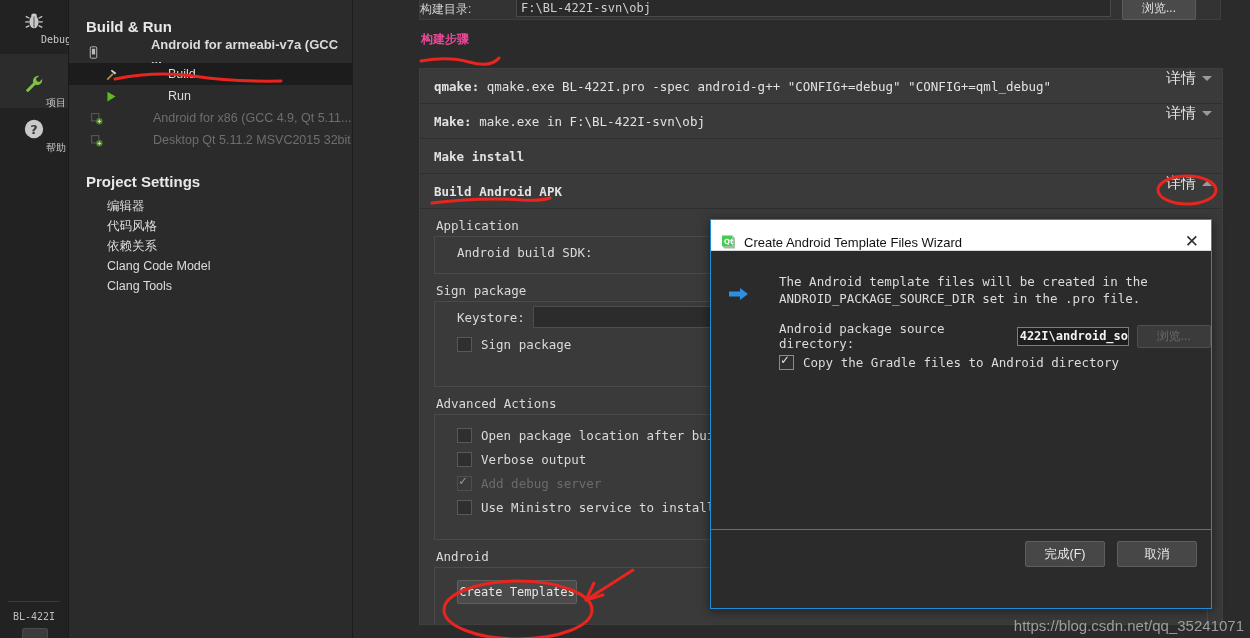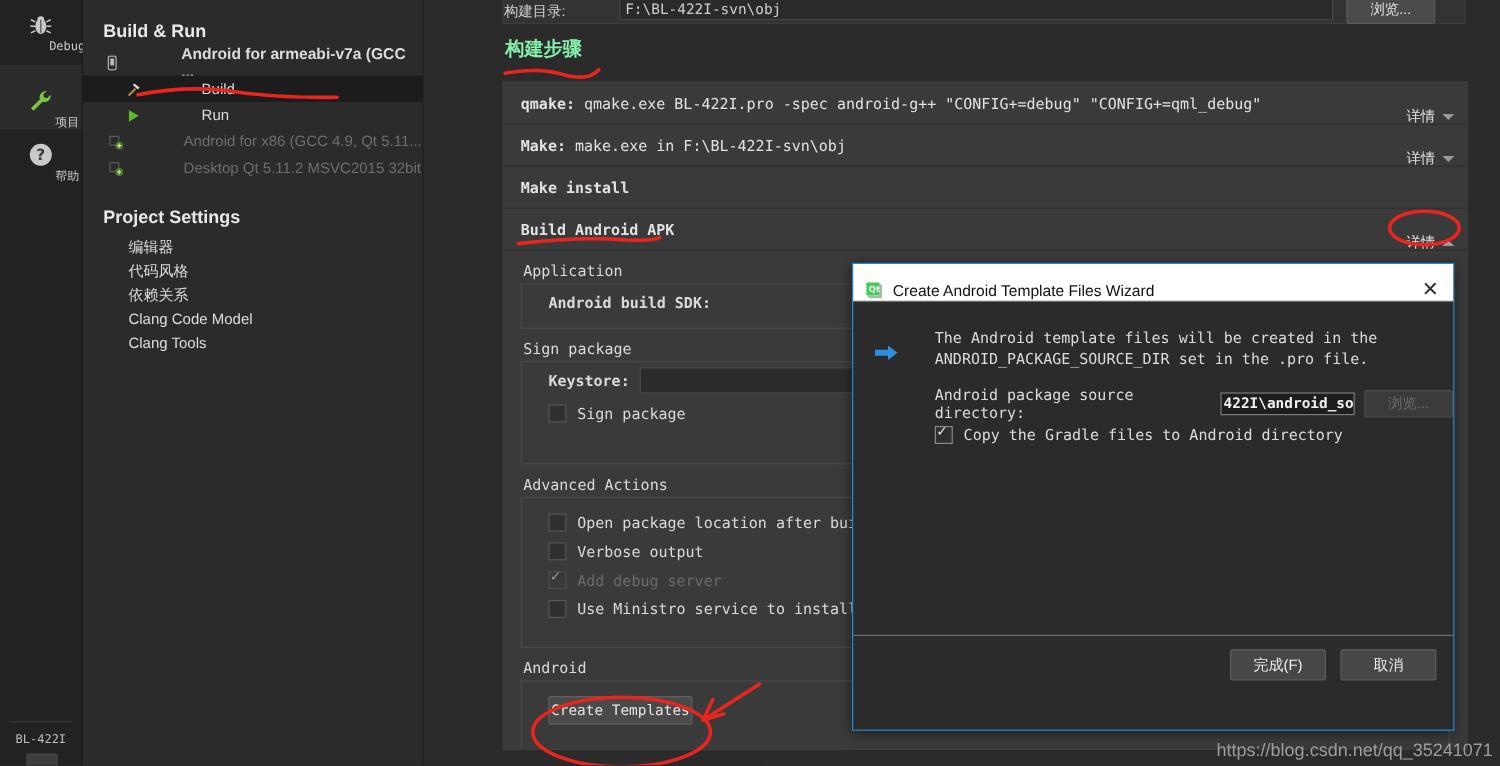--- a/index.html
+++ b/index.html
@@ -119,21 +119,21 @@
     width: 72px; height: 22px;
     background: #4a4a4a; border: 1px solid #5c5c5c;
     border-radius: 2px;
     color: #e0e0e0; font-size: 12px;
     display:flex; align-items:center; justify-content:center;
     cursor: pointer;
   }
 
   #steps-title {
     position: absolute; left: 68px; top: 31px;
-    font-size: 16px; font-weight: bold; color: #86efac;
+    font-size: 12px; font-weight: bold; color: #ec4899;
   }
 
   #steps-box {
     position: absolute; left: 66px; top: 68px;
     width: 802px; height: 555px;
     background: #3a3a3a;
     border: 1px solid #3f3f3f;
     overflow: hidden;
   }
   .step-row {
@@ -144,23 +144,23 @@
   }
   .step-text {
     padding-left: 14px;
     font-size: 12.5px; color: #e2e2e2;
     font-family: "DejaVu Sans Mono", monospace;
     font-weight: bold;
     white-space: nowrap;
   }
   .step-text .arg { font-weight: normal; }
   .detail-btn {
-    position: absolute; right: 10px; top: 20px;
+    position: absolute; right: 10px; top: 0;
     display: flex; align-items: center; gap: 6px;
-    font-size: 12px; color: #e0e0e0;
+    font-size: 15px; color: #e0e0e0;
     cursor: pointer;
   }
   .caret { width: 0; height: 0; border-left: 5px solid transparent;
            border-right: 5px solid transparent; }
   .caret.down { border-top: 5px solid #9a9a9a; }
   .caret.up   { border-bottom: 5px solid #9a9a9a; }
 
   
   #apk-body { position: relative; padding: 0; }
   .grp-label {
@@ -172,21 +172,21 @@
     margin: 0 14px 0 14px;
     border: 1px solid #4a4a4a;
     position: relative;
   }
   .fld-row {
     display: flex; align-items: center;
     height: 30px; padding-left: 22px;
     font-size: 12.5px; color: #dadada;
     font-family: "DejaVu Sans Mono", monospace;
   }
-  .fld-row .lbl { margin-right: 8px; font-weight: bold; }
+  .fld-row .lbl { margin-right: 8px; }
   .ks-input {
     width: 380px; height: 20px;
     background: #2c2c2c; border: 1px solid #4d4d4d;
   }
   .chk {
     width: 13px; height: 13px;
     background: #2f2f2f; border: 1px solid #585858;
     display: inline-block; margin-right: 9px;
     position: relative; flex: none;
   }

